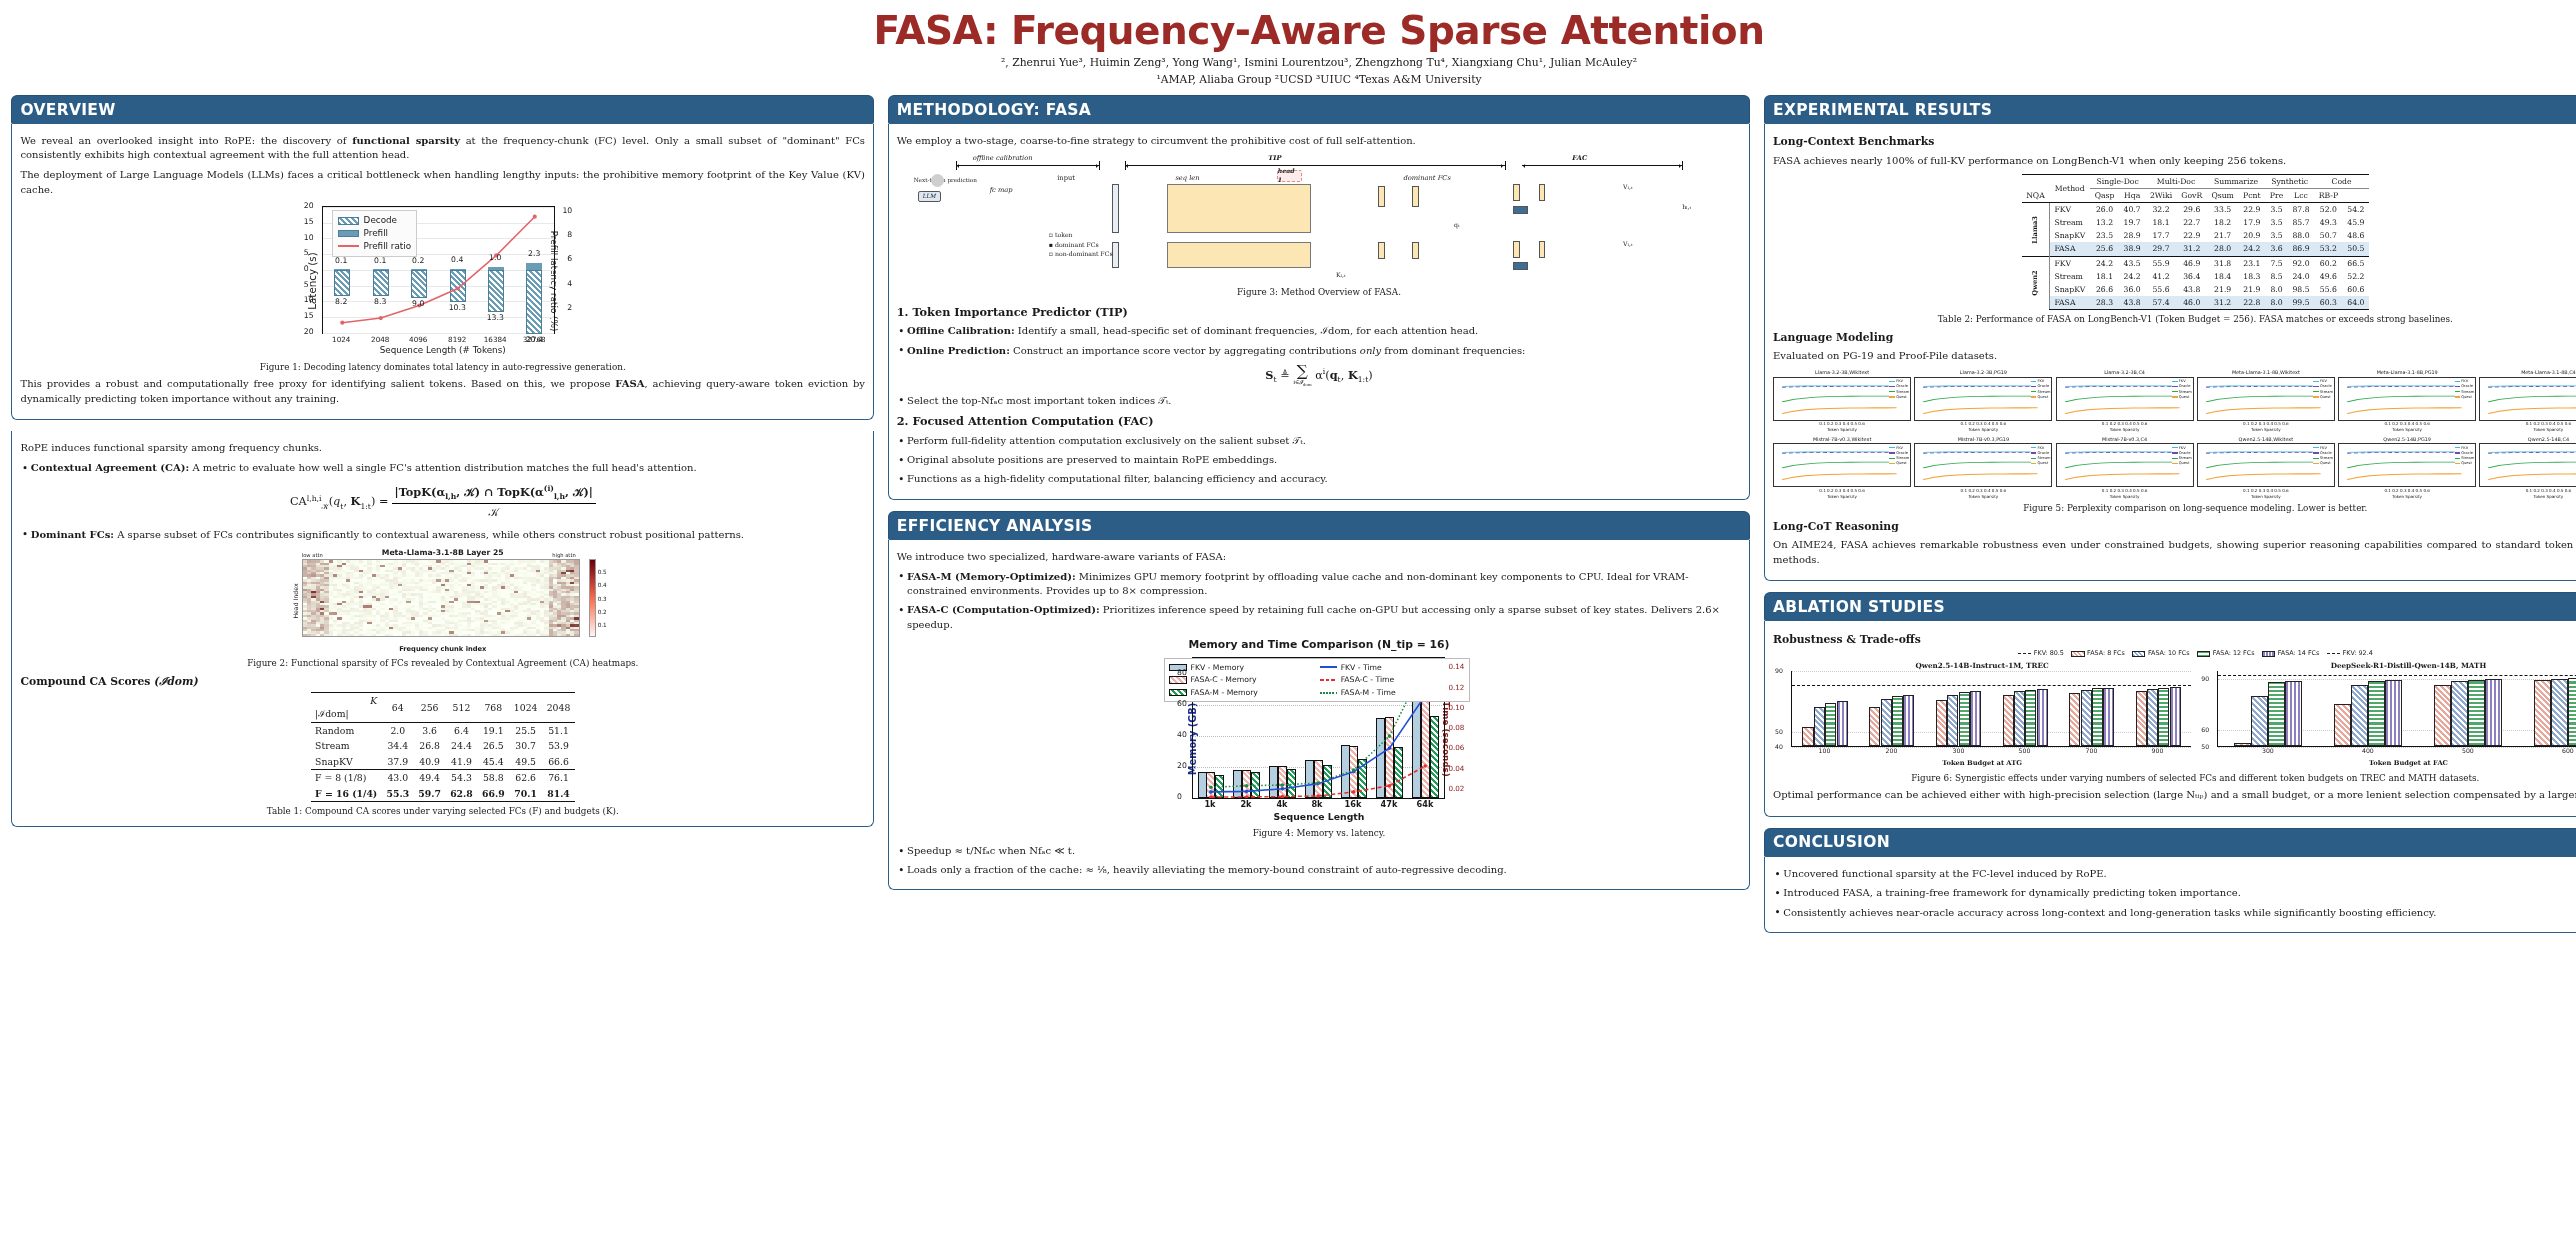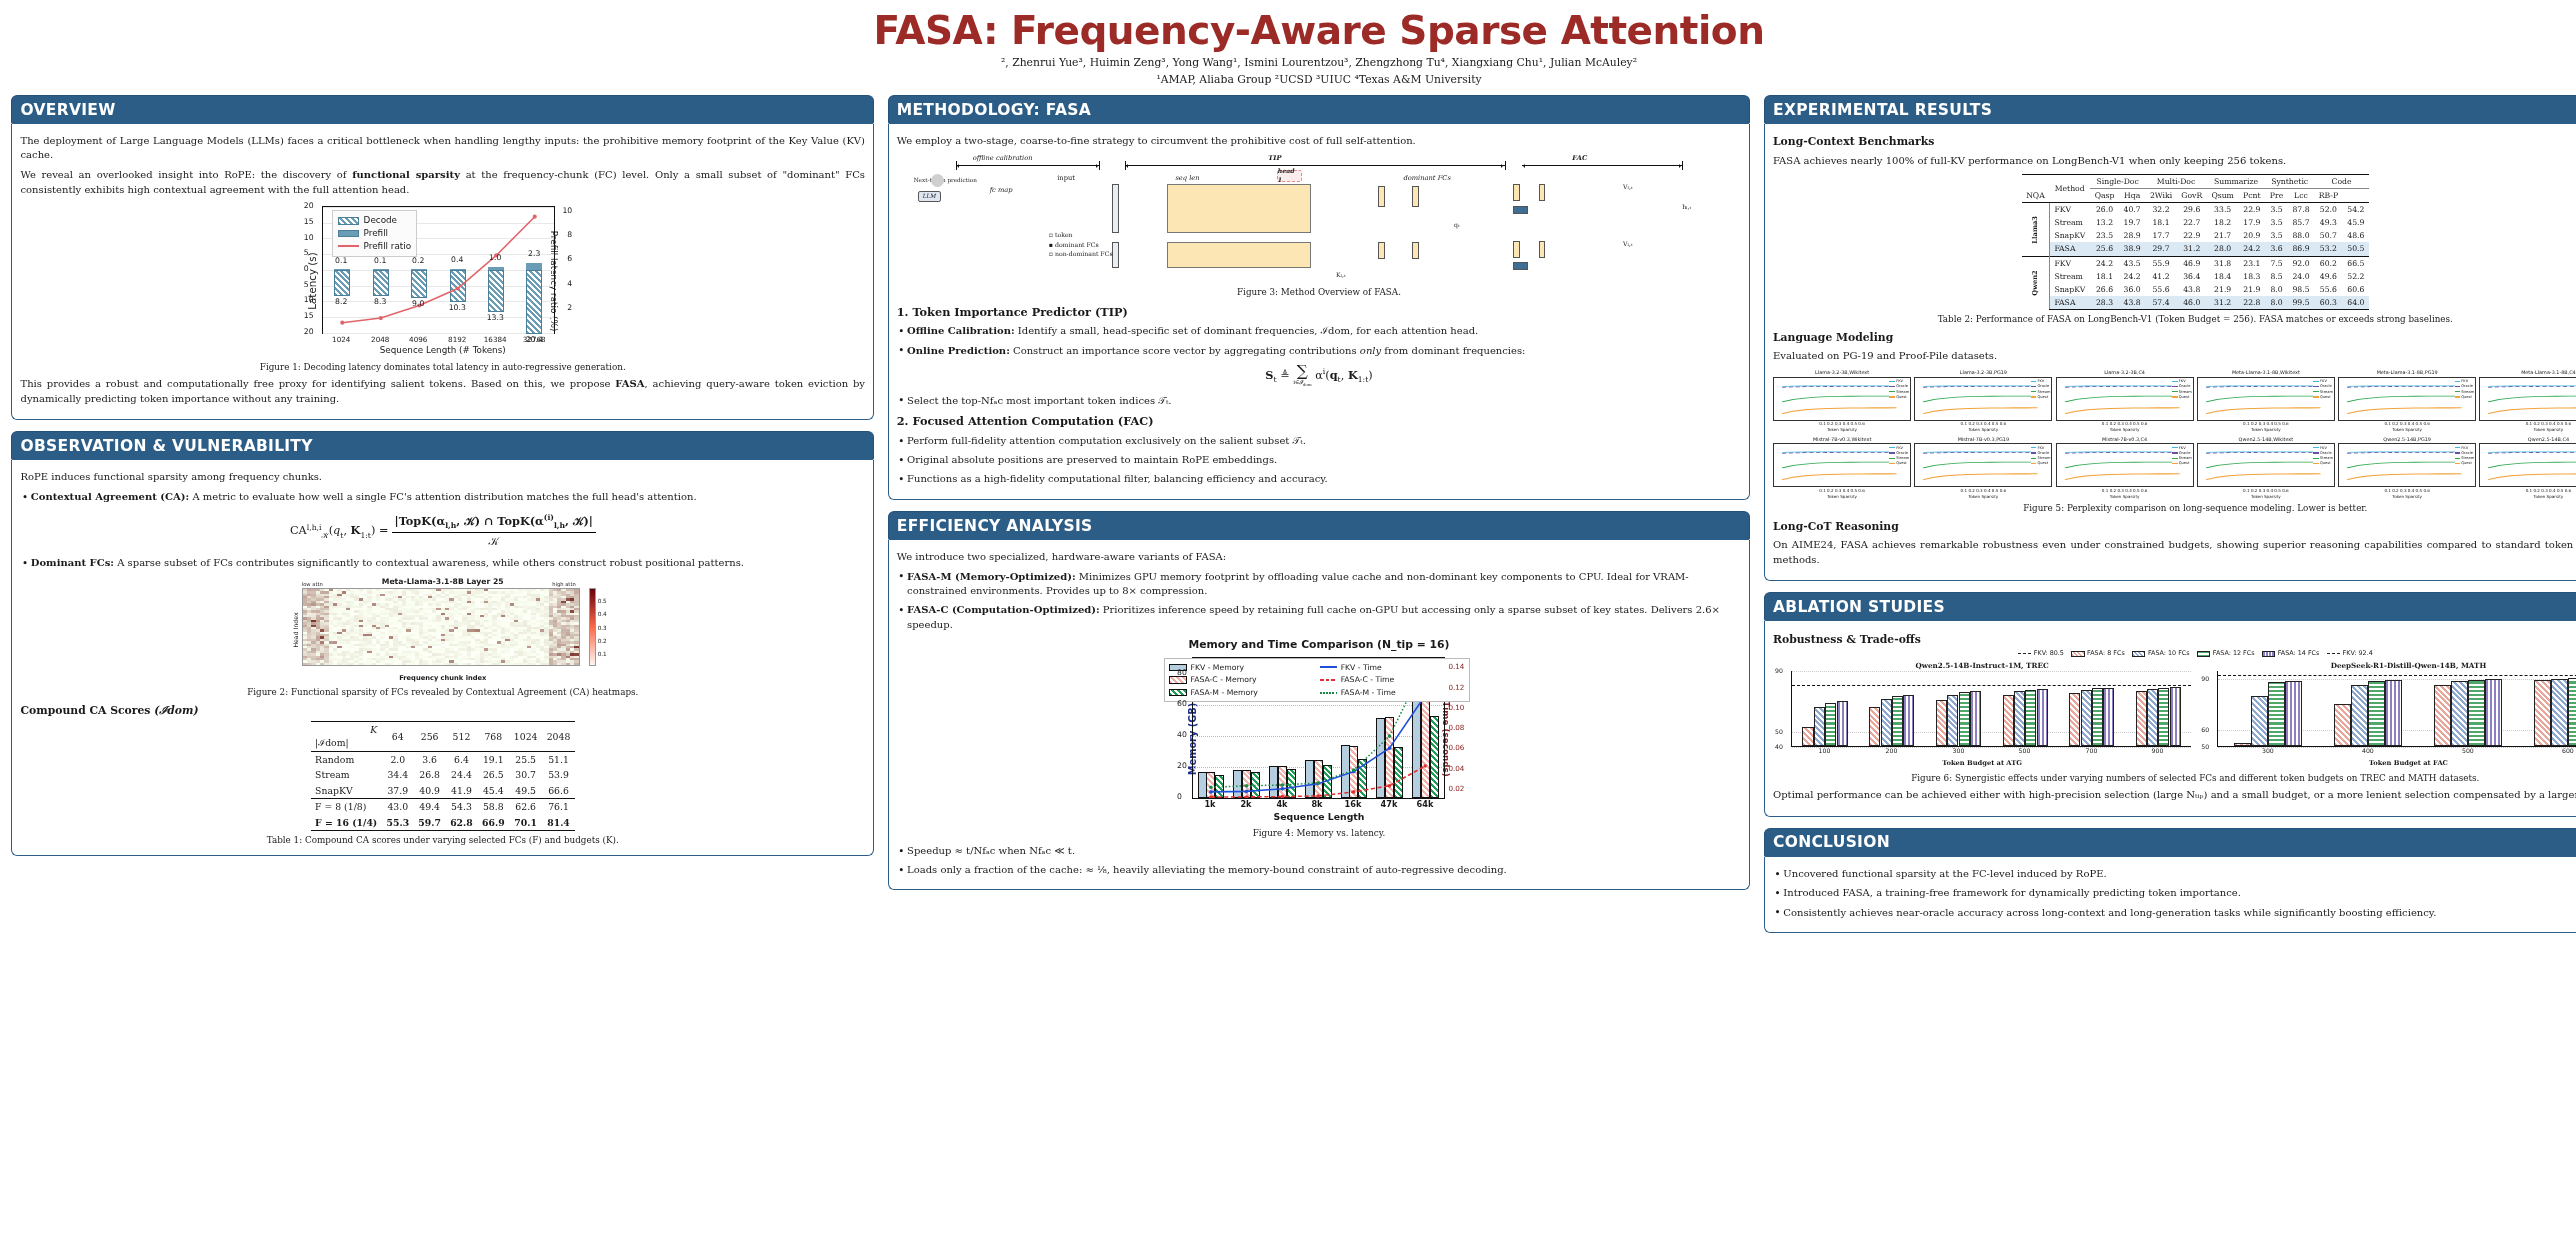--- a/index.html
+++ b/index.html
@@ -175,22 +175,22 @@
 <div class="authors">², Zhenrui Yue³, Huimin Zeng³, Yong Wang¹, Ismini Lourentzou³, Zhengzhong Tu⁴, Xiangxiang Chu¹, Julian McAuley²</div>
 <div class="affil">¹AMAP, Aliaba Group   ²UCSD   ³UIUC   ⁴Texas A&amp;M University</div>
 
 <div class="columns">
 
   <div class="col">
 
     <div class="block">
       <div class="block-head">OVERVIEW</div>
       <div class="block-body">
+        <p><span>We reveal an overlooked insight into RoPE: the discovery of </span><b>functional sparsity</b><span> at the frequency-chunk (FC) level. Only a small subset of "dominant" FCs consistently exhibits high contextual agreement with the full attention head.</span></p>
         <p>The deployment of Large Language Models (LLMs) faces a critical bottleneck when handling lengthy inputs: the prohibitive memory footprint of the Key Value (KV) cache.</p>
-        <p><span>We reveal an overlooked insight into RoPE: the discovery of </span><b>functional sparsity</b><span> at the frequency-chunk (FC) level. Only a small subset of "dominant" FCs consistently exhibits high contextual agreement with the full attention head.</span></p>
 
         <div class="fig1-wrap">
           <div class="fig1">
             <div class="f1-ylab">Latency (s)</div>
             <div class="f1-ylab2">Prefill latency ratio (%)</div>
             <div class="f1-plot" id="f1plot">
                 <div class="f1-grid" style="top: 0px;"></div>
                 <div class="f1-grid" style="top: 15.7px;"></div>
                 <div class="f1-grid" style="top: 31px;"></div>
                 <div class="f1-grid" style="top: 47px;"></div>
@@ -270,21 +270,20 @@
               <div class="f1-xtick" style="left: 251px;">32768</div>
             </div>
         </div>
         <div class="caption">Figure 1: Decoding latency dominates total latency in auto-regressive generation.</div>
 
         <p><span>This provides a robust and computationally free proxy for identifying salient tokens. Based on this, we propose </span><b>FASA</b><span>, achieving query-aware token eviction by dynamically predicting token importance without any training.</span></p>
       </div>
     </div>
 
     <div class="block">
-      <div class="block-head">OBSERVATION &amp; VULNERABILITY</div>
       <div class="block-body">
         <p>RoPE induces functional sparsity among frequency chunks.</p>
         <ul class="bullets">
           <li><b>Contextual Agreement (CA):</b><span> A metric to evaluate how well a single FC's attention distribution matches the full head's attention.</span></li>
         </ul>
         <div class="formula">
           CA<span class="smsup">l,h,i</span><span class="sm">𝒦</span>(<span class="mi">q</span><span class="sm">t</span>, <b>K</b><span class="sm">1:t</span>) =
           <span class="frac"><span class="num">|TopK(α<span class="sm">l,h</span>, 𝒦) ∩ TopK(α<span class="smsup">(i)</span><span class="sm">l,h</span>, 𝒦)|</span><span class="den">𝒦</span></span>
         </div>
         <ul class="bullets">

